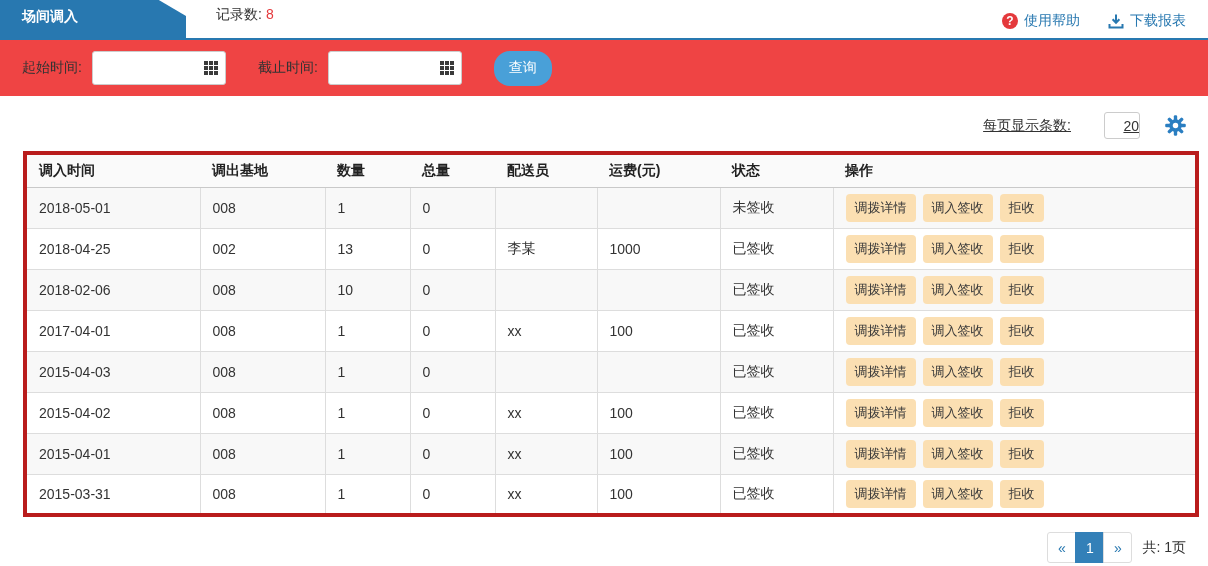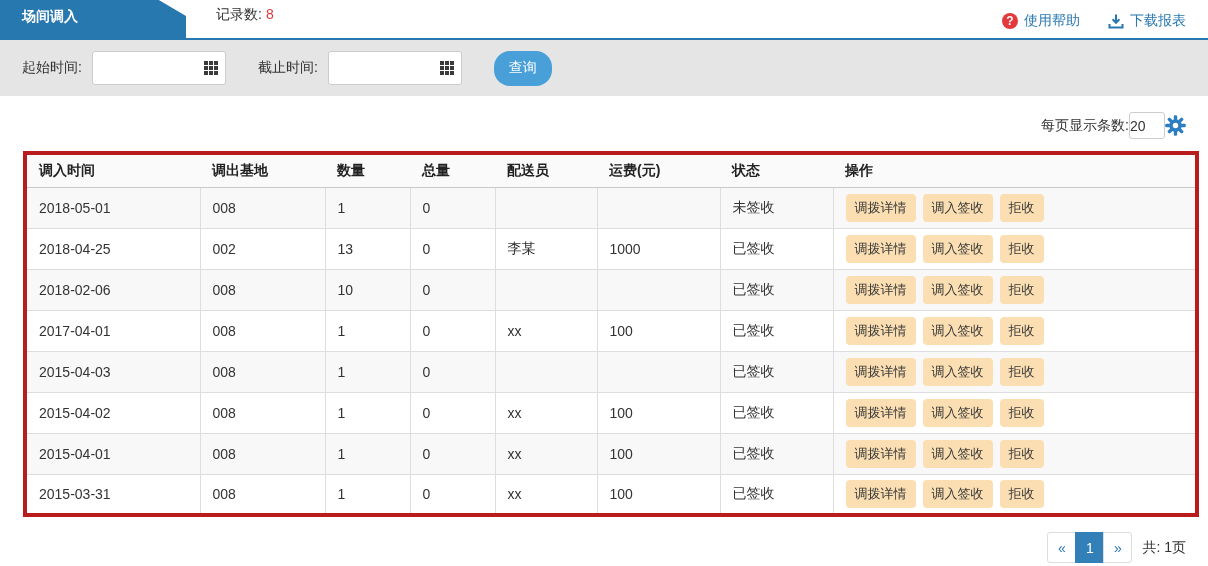--- a/index.html
+++ b/index.html
@@ -31,21 +31,21 @@
     display:flex; align-items:center; gap:6px; color:#2878b0;
     cursor:pointer; text-decoration:none; font-size:14px;
   }
   .help-badge {
     width:16px; height:16px; border-radius:50%; background:#e4393c;
     color:#fff; font-size:12px; font-weight:bold; line-height:16px;
     text-align:center; display:inline-block;
   }
   
   .filterbar {
-    background:#e5e5e5; height:56px; display:flex; align-items:center;
+    background:#ef4444; height:56px; display:flex; align-items:center;
     padding:0 22px; gap:10px;
   }
   .filter-label { color:#333; }
   .date-wrap { position:relative; width:134px; height:34px; }
   .date-wrap input {
     width:100%; height:100%; border:1px solid #ccc; border-radius:3px;
     padding:0 30px 0 8px; font-size:14px; outline:none; background:#fff;
   }
   .date-wrap .grid-icon {
     position:absolute; right:8px; top:50%; transform:translateY(-50%);
@@ -57,25 +57,25 @@
   .gap2 { width:12px; }
   .search-btn {
     margin-left:22px; min-width:58px; height:35px; border:none;
     border-radius:16px; background:#49a0d8; color:#fff; font-size:14px;
     cursor:pointer; padding:0 14px;
     font-family:"Liberation Sans","DejaVu Sans",sans-serif;
   }
   
   .pagesize-row {
     display:flex; justify-content:flex-end; align-items:center;
-    gap:0; padding:16px 22px 12px 0;
+    gap:25px; padding:16px 22px 12px 0;text-decoration:underline;
   }
   .pagesize-row input {
     width:36px; height:27px; border:1px solid #ccc; border-radius:3px;
-    text-align:left; font-size:14px; color:#333; outline:none;
+    text-align:right; font-size:14px; color:#333; outline:none;margin-left:8px;
   }
   .gear { display:inline-flex; cursor:pointer; }
   
   table.data {
     border-collapse:collapse; width:1176px; margin:0 auto 0 23px;
     border:4px solid #b91c1c; table-layout:fixed; font-size:14px;
   }
   table.data thead th {
     background:#fafafa; font-weight:bold; text-align:left; color:#222;
     height:34px; padding:0 0 0 12px; border-bottom:1px solid #c9c9c9;

